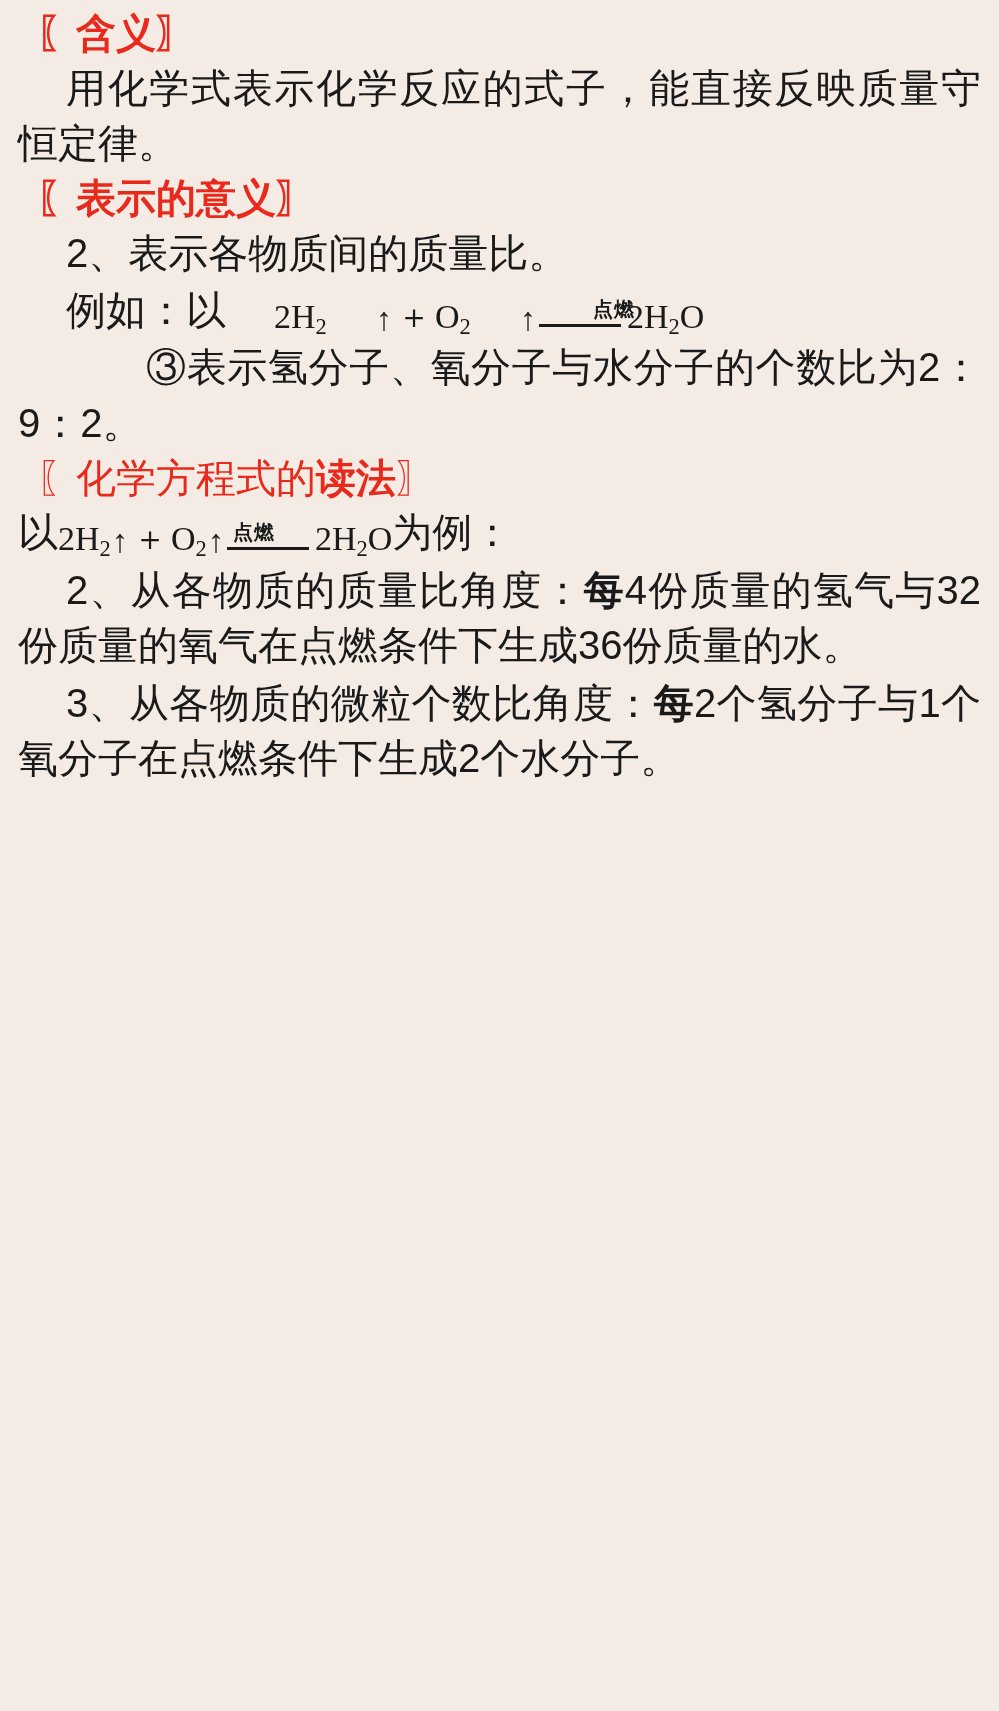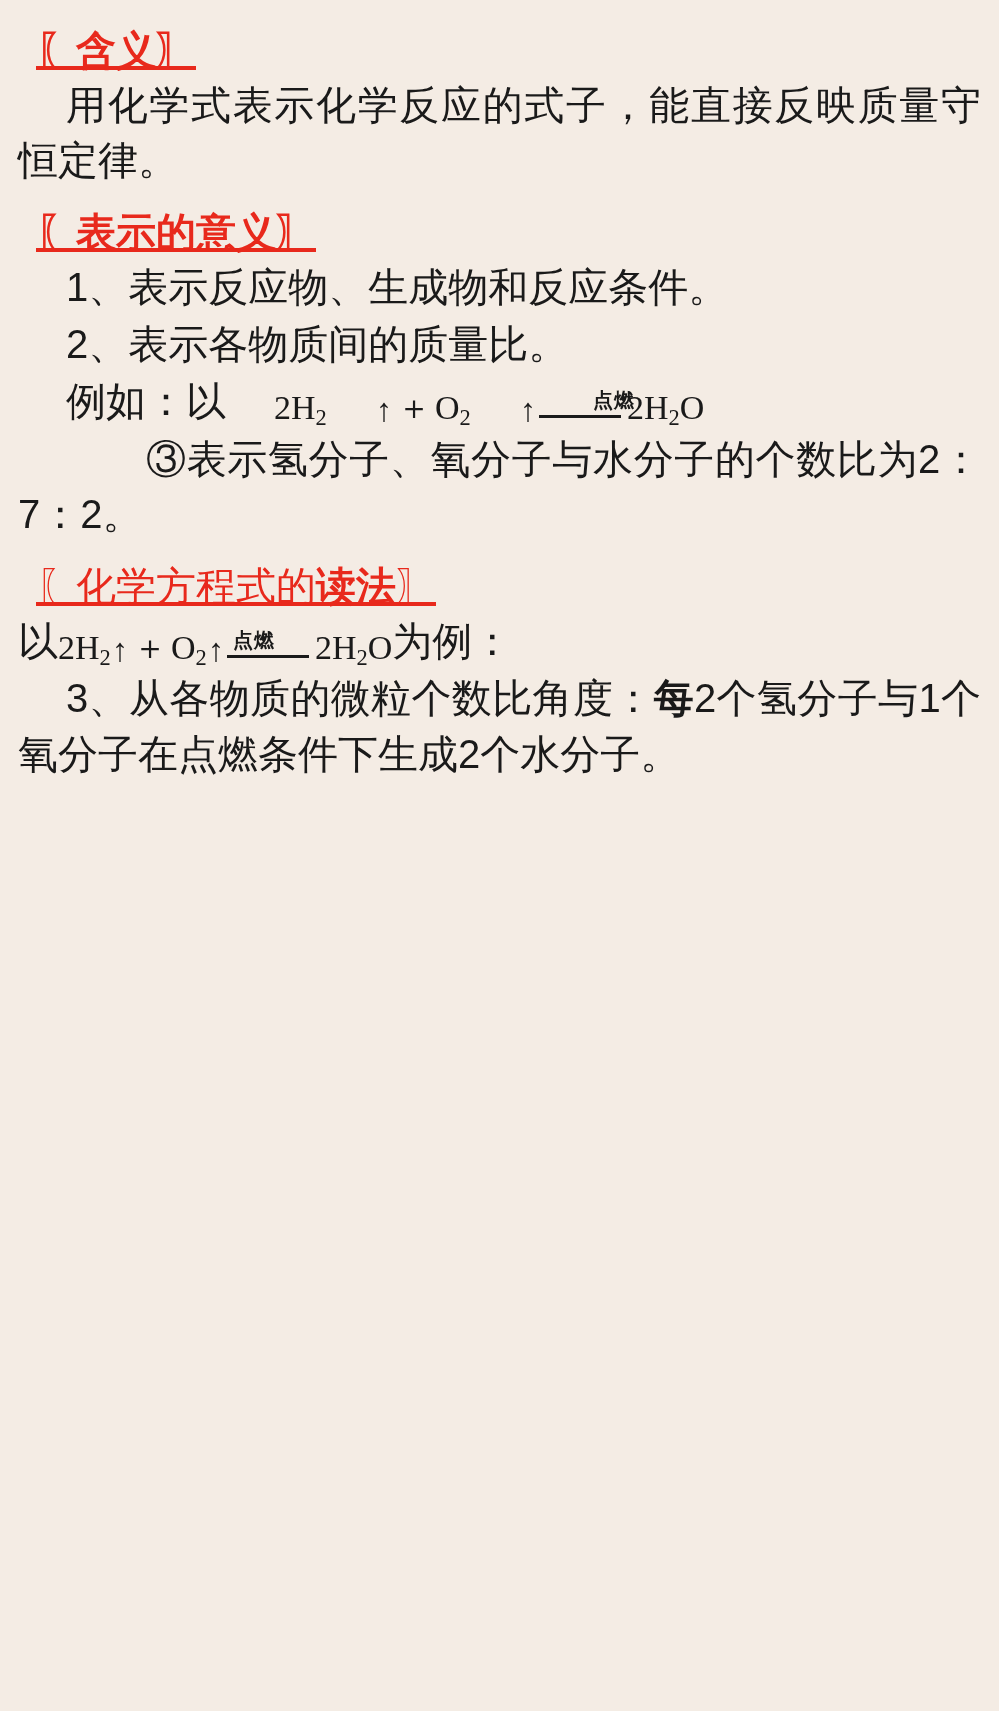--- a/index.html
+++ b/index.html
@@ -18,23 +18,22 @@
     min-height: 1711px;
     box-sizing: border-box;
     padding: 6px 18px 10px 18px;
     background: #f4ece4;
   }
   .section-head {
     color: #e8291c;
     font-size: 40px;
     line-height: 1.24;
     font-weight: bold;
-    margin: 20px 0 2px 18px;
+    margin: 3px 0 2px 18px;
     letter-spacing: 0px;
-    text-decoration: underline;
   }
   .section-head .brk {
     font-weight: normal;
   }
   .para {
     font-size: 40px;
     line-height: 1.38;
     margin: 0 0 2px 0;
     text-align: justify;
     letter-spacing: 0px;
@@ -95,26 +94,26 @@
 </style>
 </head>
 <body>
 
 <div class="page">
 
   <div class="section-head">〖含义〗</div>
   <div class="para indent1">用化学式表示化学反应的式子，能直接反映质量守恒定律。</div>
 
   <div class="section-head">〖表示的意义〗</div>
-  <div class="para indent1">1、表示反应物、生成物和反应条件。</div>
   <div class="para indent1">2、表示各物质间的质量比。</div>
 
   <div class="para indent1"><span>例如：以</span><span class="eq"><span>2</span><span>H</span><span class="sub">2</span><span class="arrowup">↑</span><span class="plus">＋</span><span class="o">O</span><span class="sub">2</span><span class="arrowup">↑</span><span class="cond"><span class="txt">点燃</span><span class="bar"></span></span><span>2</span><span>H</span><span class="sub">2</span><span class="o">O</span></span></div>
 
-  <div class="para indent3">③表示氢分子、氧分子与水分子的个数比为2：7：2。</div>
+  <div class="para indent3">③表示氢分子、氧分子与水分子的个数比为2：9：2。</div>
 
   <div class="section-head"><span class="brk">〖化学方程式的</span><span>读法</span><span class="brk">〗</span></div>
 
   <div class="para"><span>以</span><span class="eq"><span>2</span><span>H</span><span class="sub">2</span><span class="arrowup">↑</span><span class="plus">＋</span><span class="o">O</span><span class="sub">2</span><span class="arrowup">↑</span><span class="cond"><span class="txt">点燃</span><span class="bar"></span></span><span>2</span><span>H</span><span class="sub">2</span><span class="o">O</span></span><span>为例：</span></div>
 
+  <div class="para indent1"><span>2、从各物质的质量比角度：</span><span class="bold">每</span><span>4份质量的氢气与32份质量的氧气在点燃条件下生成36份质量的水。</span></div>
   <div class="para indent1"><span>3、从各物质的微粒个数比角度：</span><span class="bold">每</span><span>2个氢分子与1个氧分子在点燃条件下生成2个水分子。</span></div>
 
 </div>
 
 </body></html>

